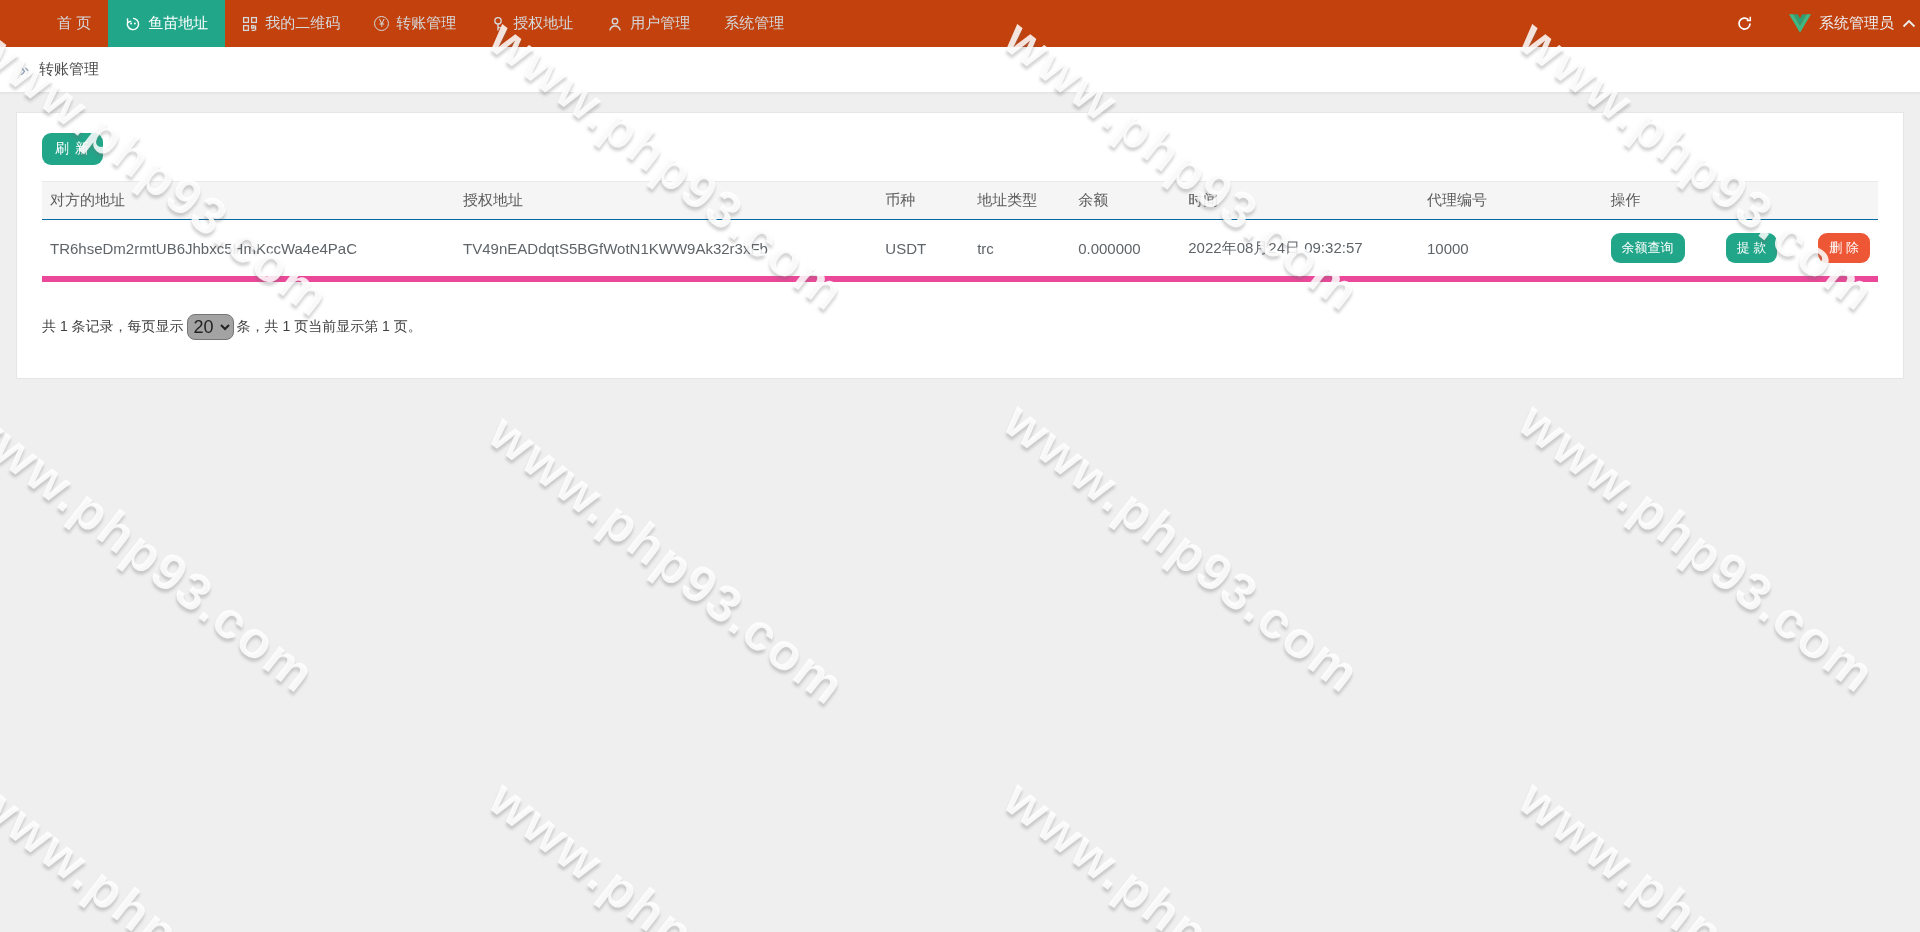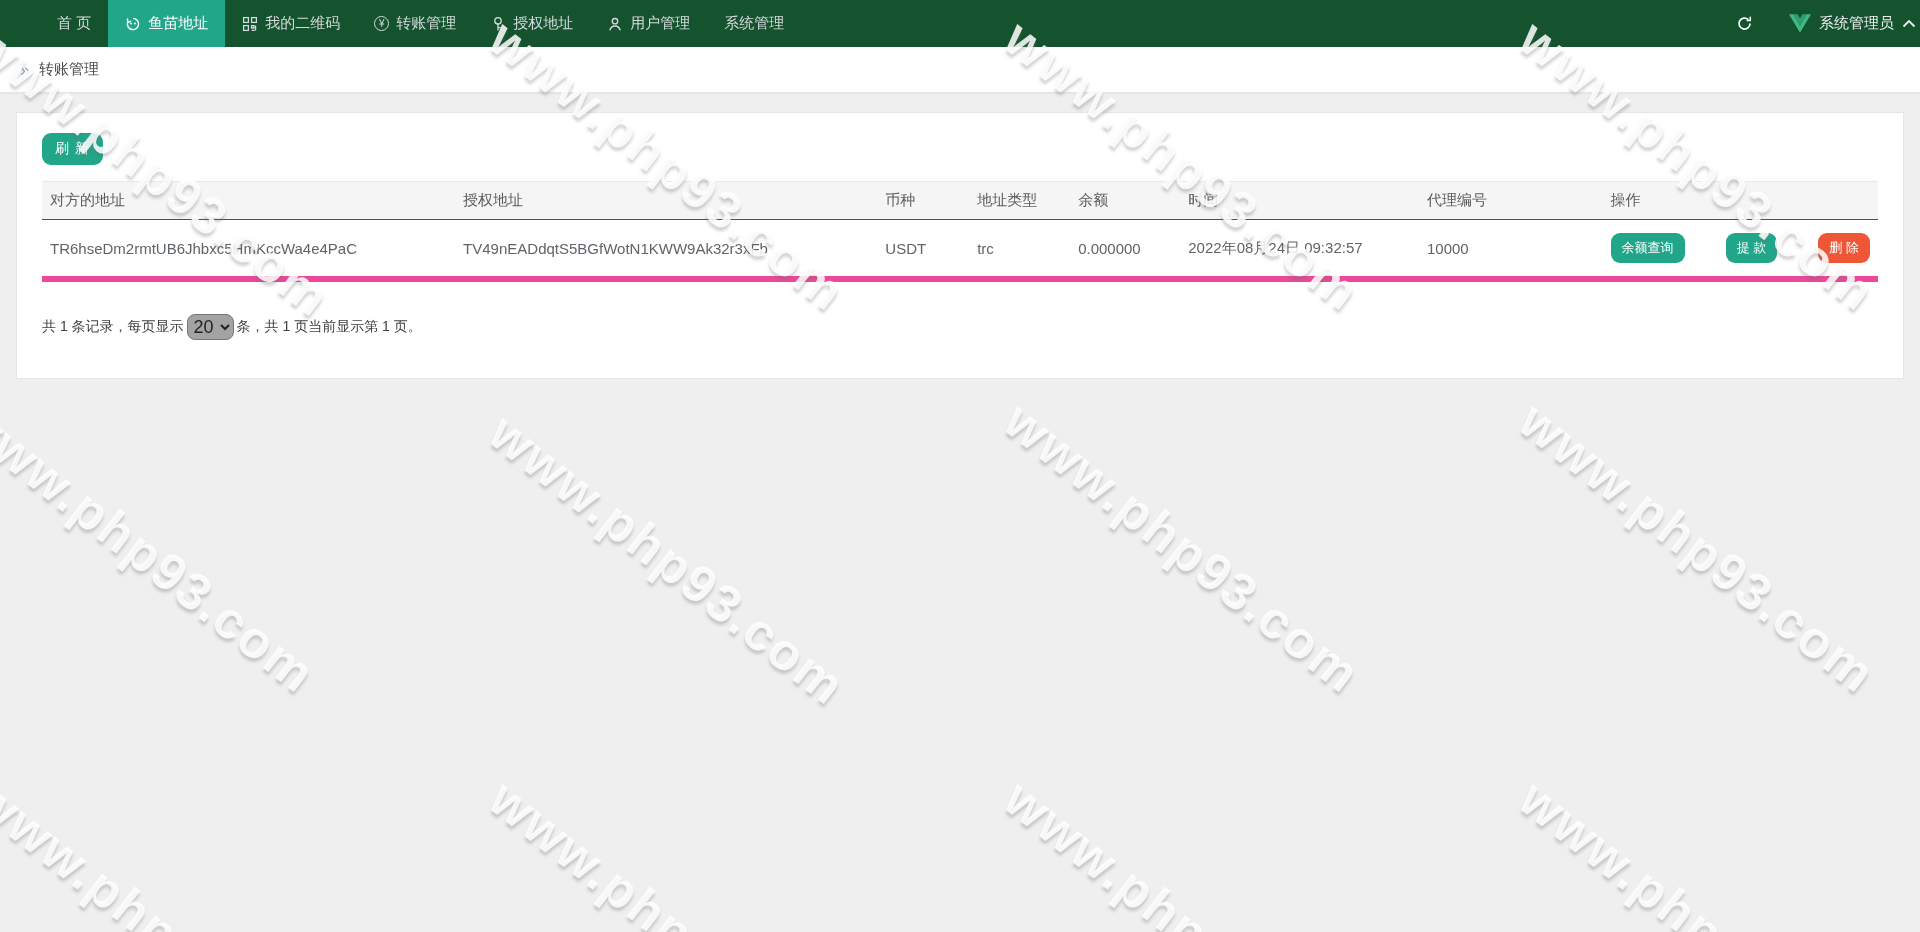--- a/index.html
+++ b/index.html
@@ -6,21 +6,21 @@
   html,body { width:1920px; height:932px; overflow:hidden; }
   body {
     font-family:"Liberation Sans","DejaVu Sans",sans-serif;
     background:#efefef;
     color:#555;
     position:relative;
   }
 
   
   .topnav {
-    height:47px; background:#14532d;
+    height:47px; background:#c2410c;
     display:flex; align-items:stretch;
     padding-left:40px;
   }
   .nav-item {
     display:flex; align-items:center;
     padding:0 17px;
     color:#d5d9dc; font-size:15px;
     cursor:pointer; white-space:nowrap;
   }
   .nav-item.active { background:#22a68a; color:#fff; }

